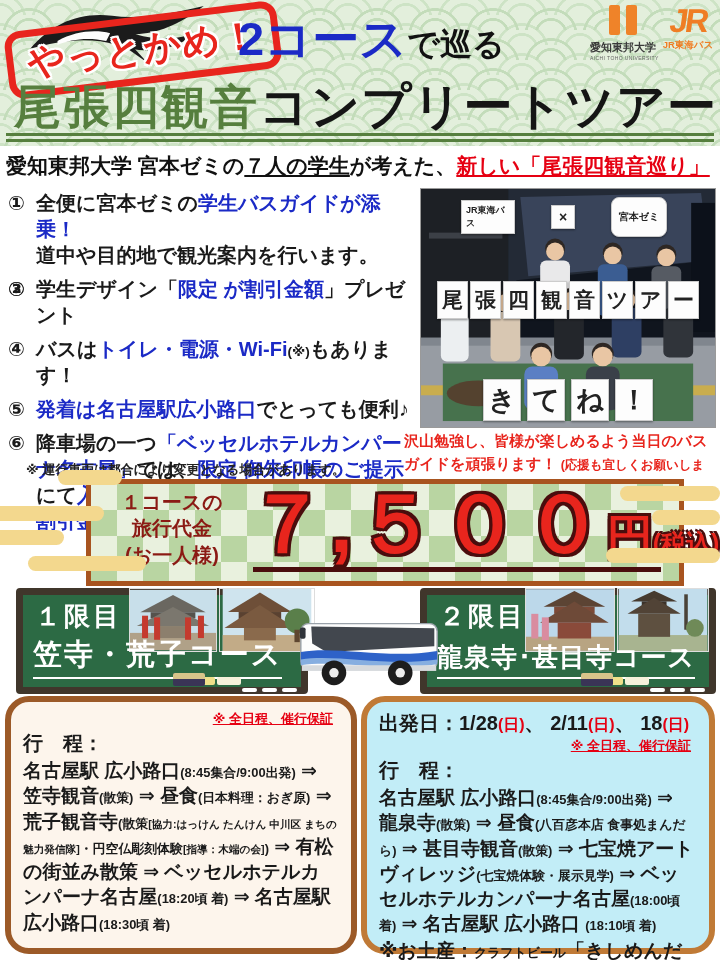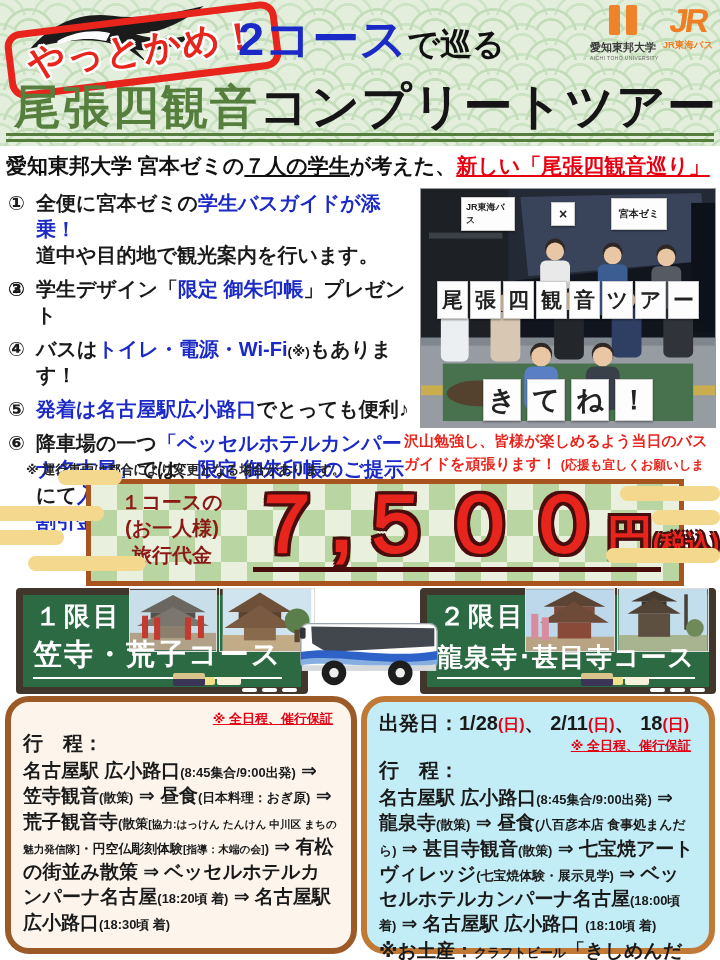--- a/index.html
+++ b/index.html
@@ -55,21 +55,21 @@
 
   
   .photo { position:absolute; left:420px; top:188px; width:296px; height:240px; border:1px solid #9a9a9a; overflow:hidden; }
   .photo svg { display:block; width:100%; height:100%; }
   .sign-row { position:absolute; display:flex; align-items:center; }
   .card, .sign-chip { background:#fdfdfd; color:#222; border:1px solid #ccc; display:flex; align-items:center; justify-content:center; box-shadow:0 1px 2px rgba(0,0,0,.4); }
   .sign-top { top:8px; left:40px; gap:36px; }
   .sign-top .sign-chip { padding:2px 4px; font-weight:700; }
   .chip-jr   { width:54px; height:34px; font-size:9px; }
   .chip-x    { width:24px; height:24px; font-size:14px; }
-  .chip-zemi { width:56px; height:32px; font-size:10px; }
+  .chip-zemi { width:56px; height:40px; font-size:10px;border-radius:8px; }
   .sign-mid { top:92px; left:0; width:100%; justify-content:center; gap:2px; }
   .sign-mid .card { width:31px; height:38px; font-size:21px; font-weight:700; font-family:"Liberation Serif","DejaVu Serif",serif; }
   .sign-bottom { top:190px; left:0; width:100%; justify-content:center; gap:6px; }
   .sign-bottom .card { width:38px; height:42px; font-size:27px; font-weight:700; }
   .photo-caption { position:absolute; left:404px; top:430px; width:314px; font-size:15px; font-weight:700; color:#e8251d; line-height:1.5; }
   .photo-caption .sub { font-size:12.5px; }
 
   
   .price-banner {
     position:absolute; left:86px; top:479px; width:598px; height:107px; z-index:2;
@@ -143,21 +143,21 @@
       <span class="accent">尾張四観音</span><span class="rest">コンプリートツアー</span>
     </div>
     <div class="title-underline"></div>
   </div>
 
   <div class="intro"><span>愛知東邦大学 宮本ゼミの</span><span class="u">７人の学生</span><span>が考えた、</span><span class="r u">新しい「尾張四観音巡り」</span></div>
 
   <ul class="features">
     <li><span class="num">①</span><span><span>全便に宮本ゼミの</span><span class="b">学生バスガイドが添乗！</span><br><span>道中や目的地で観光案内を行います。</span></span></li>
     <li><span class="num">②</span></li>
-    <li><span class="num">③</span><span><span>学生デザイン「</span><span class="b">限定 御朱印帳</span><span>」プレゼント</span></span></li>
+    <li><span class="num">③</span><span><span>学生デザイン「</span><span class="b">限定 が割引金額</span><span>」プレゼント</span></span></li>
     <li><span class="num">④</span><span><span>バスは</span><span class="b">トイレ・電源・Wi-Fi</span><span class="sm">(※)</span><span>もあります！</span></span></li>
     <li><span class="num">⑤</span><span><span class="b">発着は名古屋駅広小路口</span><span>でとっても便利♪</span></span></li>
     <li><span class="num">⑥</span><span><span>降車場の一つ</span><span class="b">「ベッセルホテルカンパーナ名古屋」</span><span>では、</span><span class="b">限定 御朱印帳のご提示</span><span>にて</span><span class="b">入浴＆ラウンジの休憩</span><span class="b sm">(フリードリンク)</span><span class="b">が割引金額</span><span class="b sm">(1,000円)</span><span>でご利用頂けます♪</span></span></li>
   </ul>
   <div class="vehicle-note">※ 運行車両は都合により変更となる場合があります。</div>
 
   <div class="photo">
     <svg viewBox="0 0 296 240" preserveAspectRatio="none">
       <rect width="296" height="152" fill="#2b2f35"></rect>
       <rect width="90" height="152" fill="#1d2025"></rect>
@@ -237,22 +237,22 @@
   <div class="cloud" style="left:-8px; top:530px; width:72px;"></div>
   <div class="cloud" style="left:28px; top:556px; width:118px;"></div>
   <div class="cloud" style="left:58px; top:470px; width:64px;"></div>
   <div class="cloud" style="left:620px; top:486px; width:100px;"></div>
   <div class="cloud" style="left:652px; top:510px; width:68px;"></div>
   <div class="cloud" style="left:606px; top:548px; width:114px;"></div>
 
   <div class="price-banner">
     <div class="price-label">
       <div>１コースの</div>
+      <div>旅行代金</div>
       <div>(お一人様)</div>
-      <div>旅行代金</div>
     </div>
     <div class="price-amount-row">
       <span class="price-amount">７,５００</span><span class="price-unit">円</span><span class="price-tax">(税込)</span>
     </div>
     <div class="price-underline"></div>
   </div>
 
   <div class="board board-1">
     <div class="period">１限目</div>
     <div class="temple t1">

